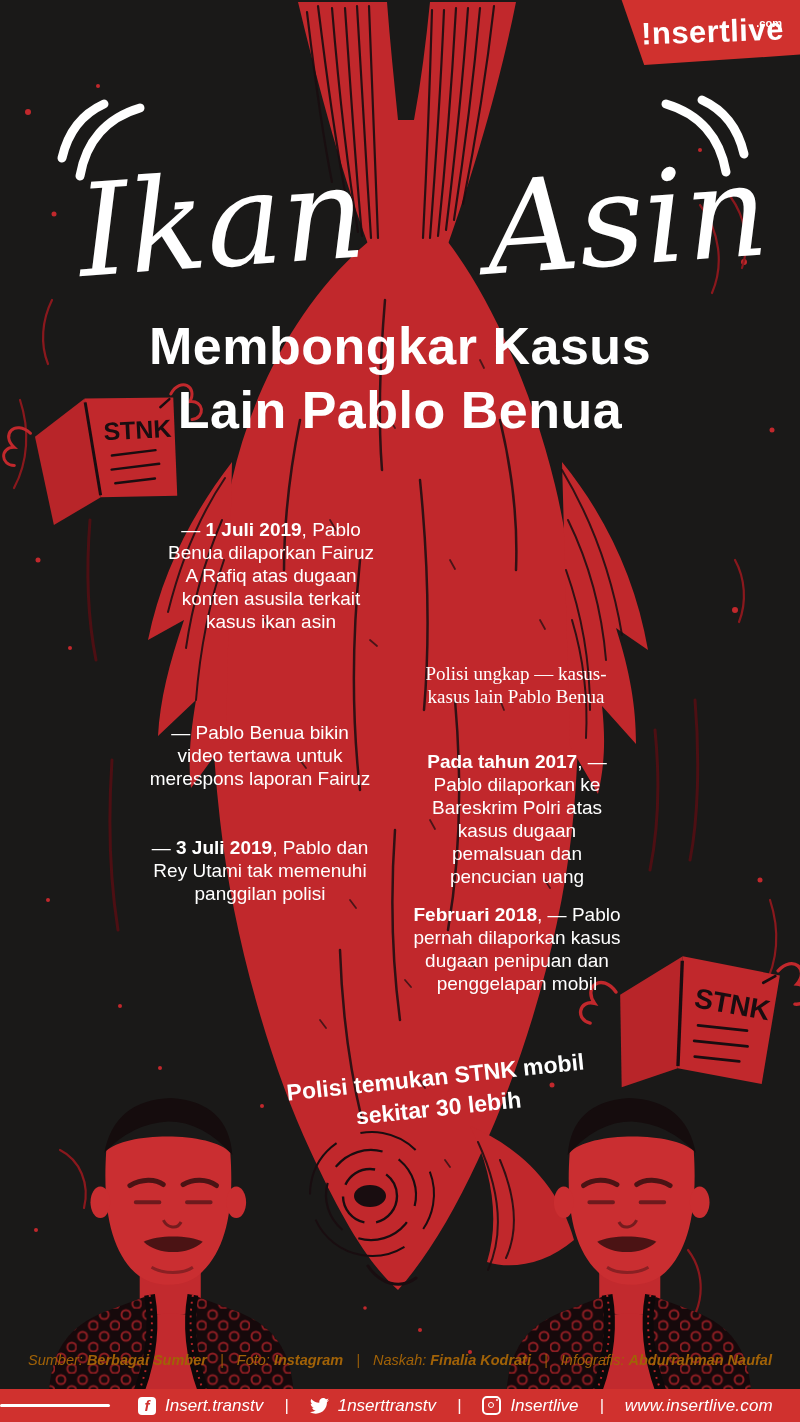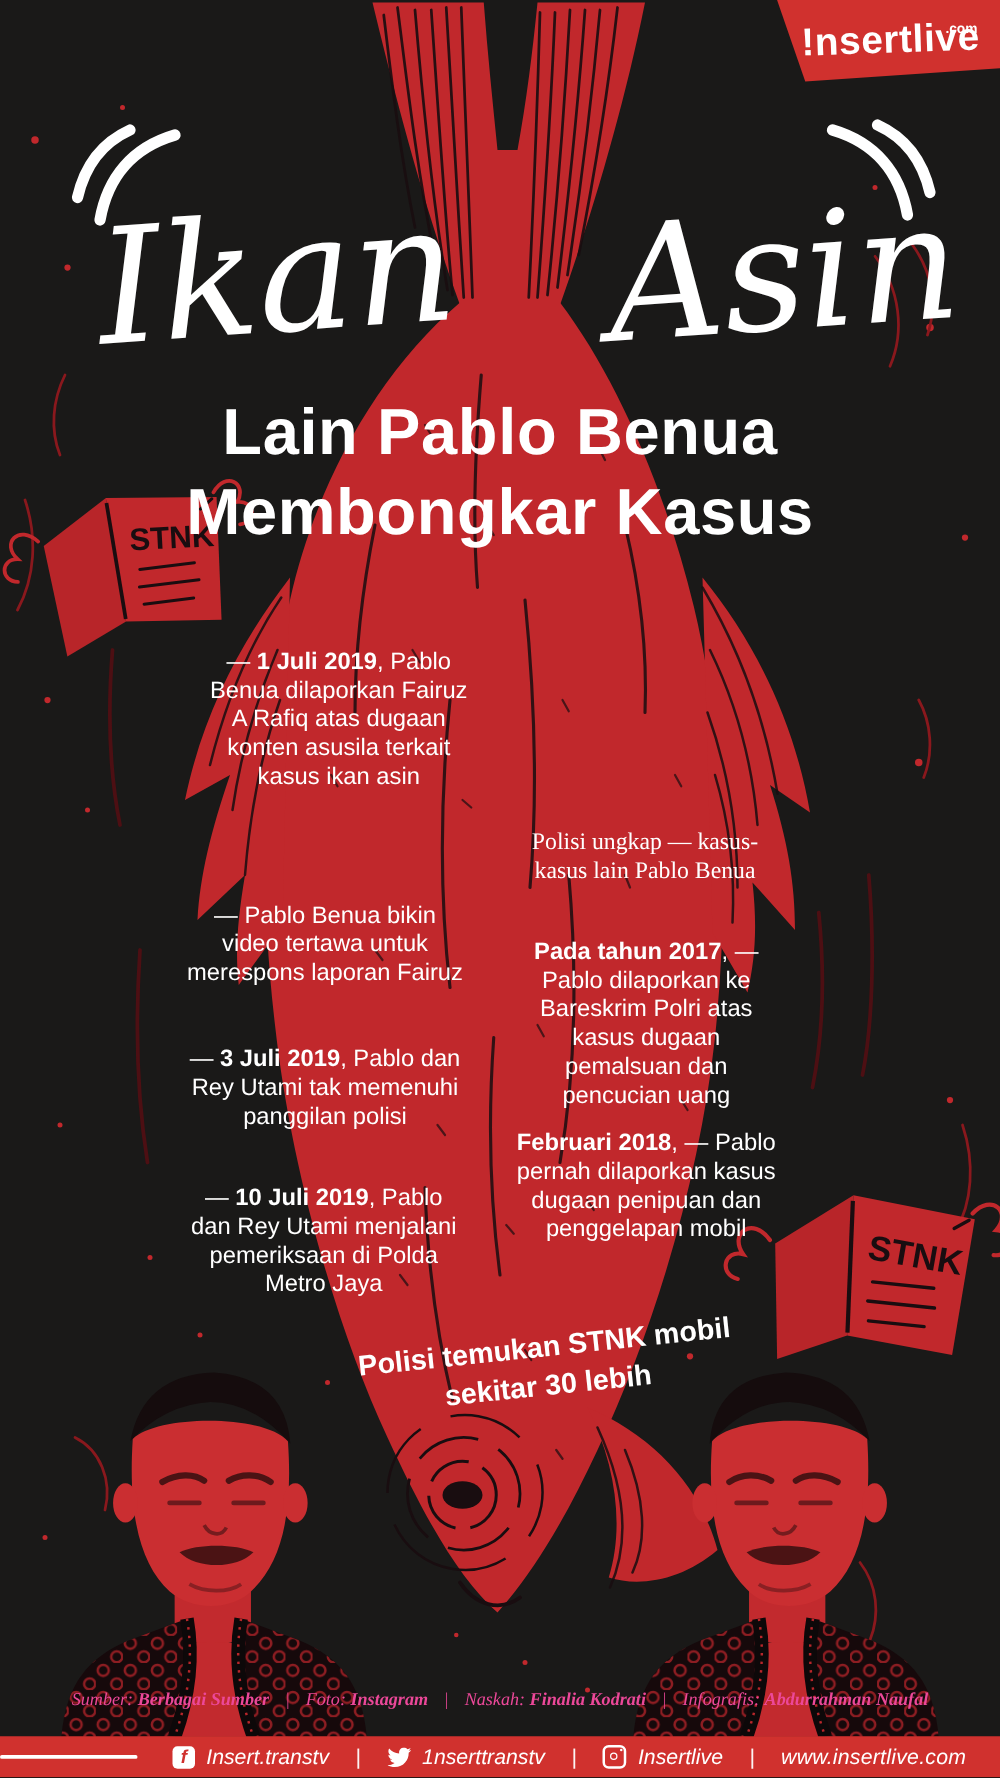--- a/index.html
+++ b/index.html
@@ -34,21 +34,21 @@
   #tlR1{left:420px;top:503px;width:192px;}
   #tlR2{left:418px;top:643px;width:196px;font-family:Liberation Serif, serif;}
   #tlR3{left:414px;top:731px;width:206px;text-align:center;}
   #tlR4{left:412px;top:884px;width:210px;}
 
   .callout{position:absolute;left:272px;top:1062px;width:330px;text-align:center;
         font-weight:bold;font-size:23px;line-height:31px;transform:rotate(-6deg);z-index:4;}
 
   
   .credits{position:absolute;left:0;top:1352px;width:800px;text-align:center;z-index:6;
-        font-style:italic;font-size:14.5px;color:#ec4899;font-family:Liberation Serif, serif;}
+        font-style:italic;font-size:14.5px;color:#a16207;}
   .credits b{font-weight:bold;}
   .c-sep{margin:0 9px;opacity:.9;}
 
   
   .socialbar{position:absolute;left:0;bottom:0;width:800px;height:33px;background:#d0312e;
         z-index:6;display:flex;align-items:center;font-style:italic;font-size:17px;}
   .bar-dash{width:110px;height:3px;background:#fff;border-radius:2px;margin-right:28px;flex:none;}
   .s-item{display:flex;align-items:center;gap:9px;}
   .s-sep{margin:0 21px;opacity:.95;}
   .fb{width:18px;height:18px;background:#fff;border-radius:4px;color:#d0312e;
@@ -261,28 +261,27 @@
 
   <div class="logo">
     <div class="banner"></div>
     <div class="word">!nsertlive</div>
     <div class="tld">.com</div>
   </div>
 
   <div class="script-word" id="w1">Ikan</div>
   <div class="script-word" id="w2">Asin</div>
   <div class="subtitle">
+    <div>Membongkar Kasus</div>
     <div>Lain Pablo Benua</div>
-    <div>Membongkar Kasus</div>
   </div>
 
   <p class="tl" id="tlL1"><span>—</span> <b>1 Juli 2019</b><span>,</span> <span>Pablo Benua dilaporkan Fairuz A Rafiq atas dugaan konten asusila terkait kasus ikan asin</span></p>
   <p class="tl" id="tlL2"><span>—</span> <b></b><span></span> <span>Pablo Benua bikin video tertawa untuk merespons laporan Fairuz</span></p>
   <p class="tl" id="tlL3"><span>—</span> <b>3 Juli 2019</b><span>,</span> <span>Pablo dan Rey Utami tak memenuhi panggilan polisi</span></p>
-  <p class="tl" id="tlL4"><span>—</span> <b>10 Juli 2019</b><span>,</span> <span>Pablo dan Rey Utami menjalani pemeriksaan di Polda Metro Jaya</span></p>
 
   <p class="tl" id="tlR2"><b></b><span></span> <span>Polisi ungkap — kasus-kasus lain Pablo Benua</span></p>
   <p class="tl" id="tlR3"><b>Pada tahun 2017</b><span>, —</span> <span>Pablo dilaporkan ke Bareskrim Polri atas kasus dugaan pemalsuan dan pencucian uang</span></p>
   <p class="tl" id="tlR4"><b>Februari 2018</b><span>, —</span> <span>Pablo pernah dilaporkan kasus dugaan penipuan dan penggelapan mobil</span></p>
 
   <div class="callout">Polisi temukan STNK mobil sekitar 30 lebih</div>
 
   <div class="credits">
     <span class="c-pair"><span>Sumber:</span> <b>Berbagai Sumber</b></span>
     <span class="c-sep">|</span>

